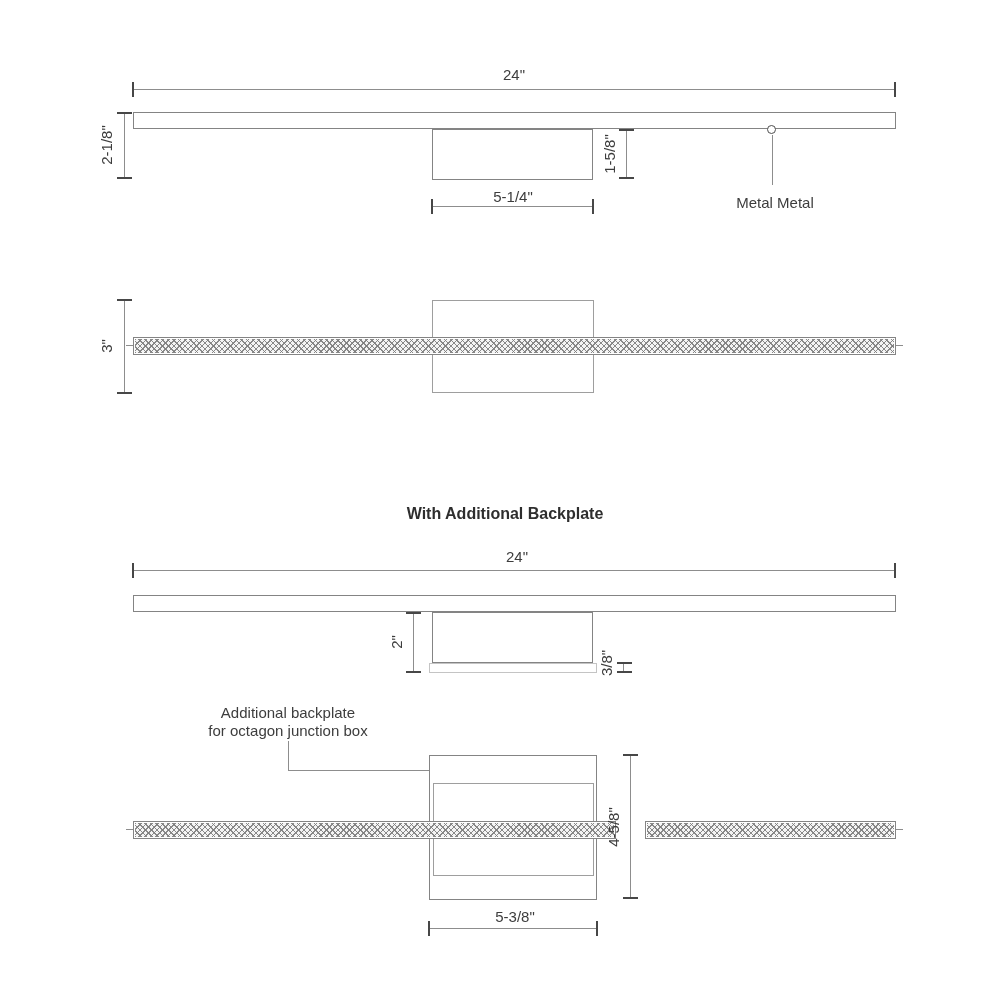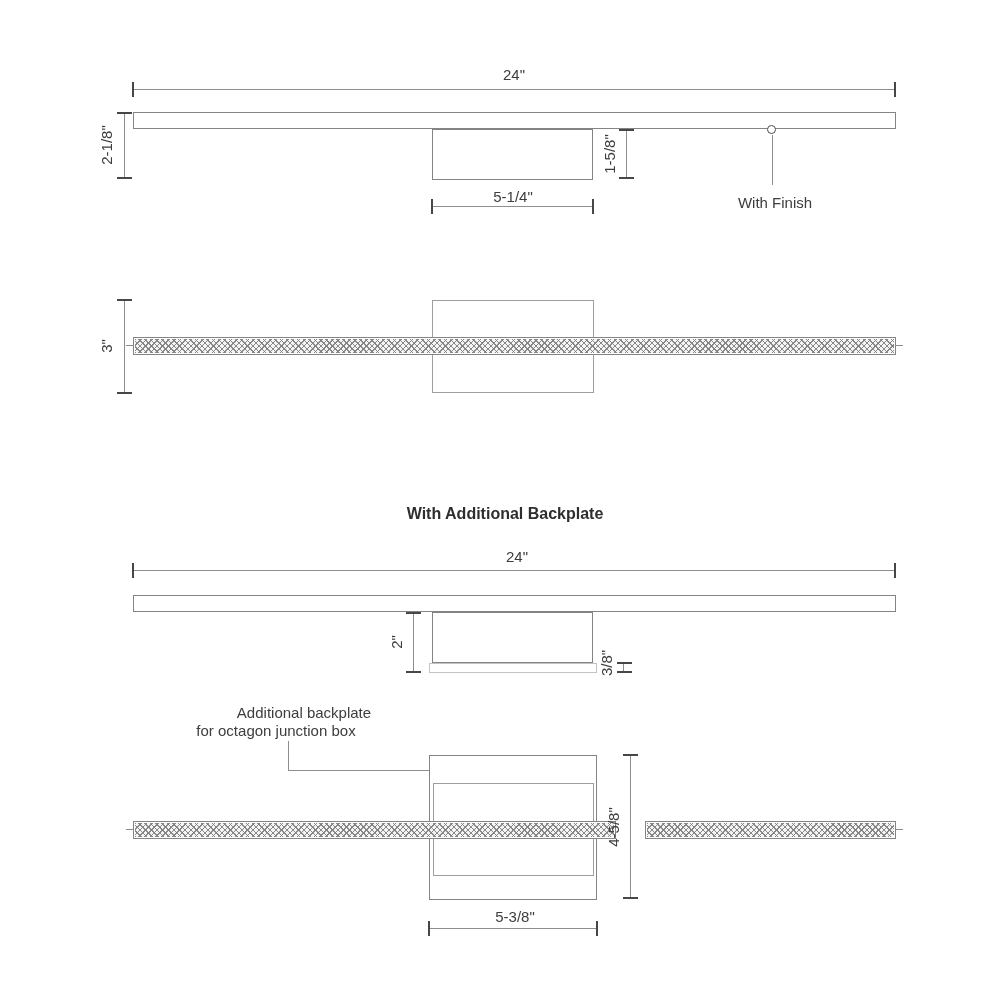--- a/index.html
+++ b/index.html
@@ -65,21 +65,21 @@
     <div class="tick-h" style="left:619px;top:177px;"></div>
     <div class="lbl rot" style="left:609px;top:154px;">1-5/8"</div>
 
     <div class="h-line" style="left:432px;top:206px;width:161px;"></div>
     <div class="tick-v" style="left:431px;top:199px;"></div>
     <div class="tick-v" style="left:592px;top:199px;"></div>
     <div class="lbl" style="left:513px;top:196px;">5-1/4"</div>
 
     <div class="circle-marker" style="left:767px;top:125px;"></div>
     <div class="v-line" style="left:772px;top:135px;height:50px;"></div>
-    <div class="lbl" style="left:775px;top:202px;">With Finish</div>
+    <div class="lbl" style="left:775px;top:202px;">Metal Metal</div>
   </div>
 
   <div>
 
     <div class="v-line" style="left:124px;top:300px;height:93px;"></div>
     <div class="tick-h" style="left:117px;top:299px;"></div>
     <div class="tick-h" style="left:117px;top:392px;"></div>
     <div class="lbl rot" style="left:106px;top:346px;">3"</div>
 
     <div class="obj light" style="left:432px;top:300px;width:162px;height:93px;"></div>
@@ -112,22 +112,22 @@
     <div class="lbl rot" style="left:396px;top:642px;">2"</div>
 
     <div class="v-line" style="left:623px;top:663px;height:10px;"></div>
     <div class="tick-h" style="left:617px;top:662px;"></div>
     <div class="tick-h" style="left:617px;top:671px;"></div>
     <div class="lbl rot" style="left:606px;top:663px;">3/8"</div>
   </div>
 
   <div>
 
-    <div class="lbl" style="left:288px;top:712px;margin-left:16px;">Additional backplate</div>
-    <div class="lbl" style="left:276px;top:730px;">for octagon junction box</div>
+    <div class="lbl" style="left:288px;top:712px;">Additional backplate</div>
+    <div class="lbl" style="left:288px;top:730px;">for octagon junction box</div>
 
     <div class="v-line" style="left:288px;top:741px;height:29px;"></div>
     <div class="h-line" style="left:288px;top:770px;width:154px;"></div>
     <div class="circle-marker" style="left:442px;top:765px;"></div>
 
     <div class="obj" style="left:429px;top:755px;width:168px;height:145px;"></div>
 
     <div class="obj light" style="left:433px;top:783px;width:161px;height:93px;"></div>
 
     <div class="dash" style="left:126px;top:829px;width:8px;"></div>

